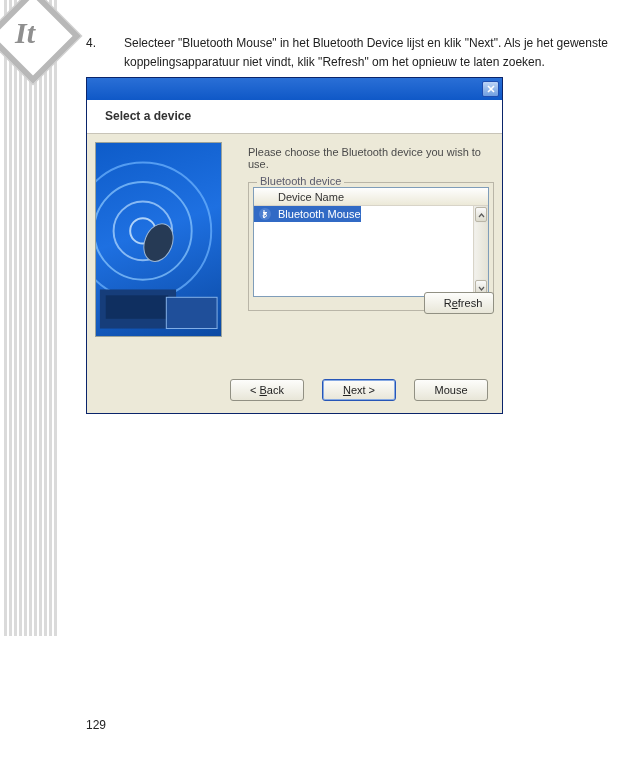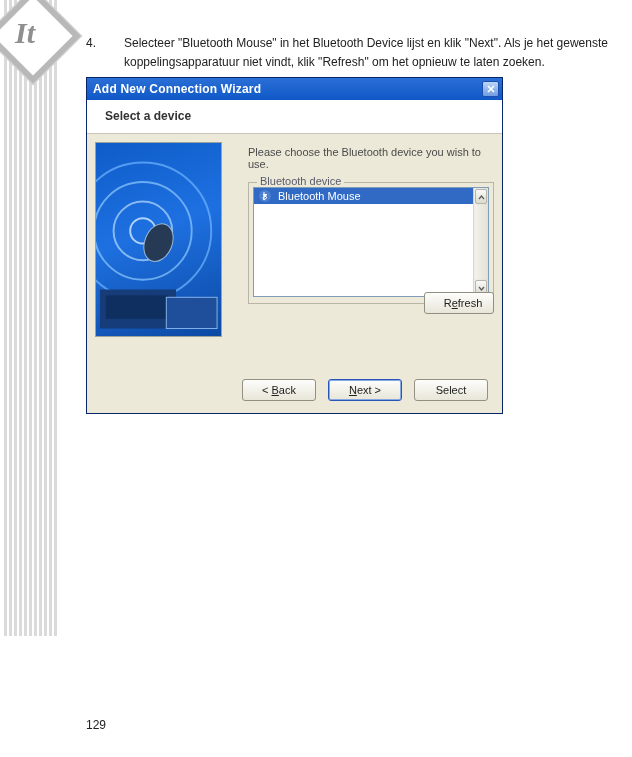--- a/index.html
+++ b/index.html
@@ -27,39 +27,39 @@
 
   .subheader { height: 34px; background: #fff; border-bottom: 1px solid #c8c4b8; padding: 9px 0 16px 18px; font-weight: 700; font-size: 12px; color: #333; }
 
   .body { position: relative; height: 238px; display: flex; padding: 8px 8px 0 8px; gap: 24px; }
   .illustration { width: 128px; height: 195px; background: linear-gradient(160deg,#0e5cc9 0%, #1e70e1 45%, #0b49a3 100%); border: 1px solid #9aa29a; position: relative; overflow: hidden; }
   .illustration svg { position: absolute; inset: 0; }
 
   .rightpanel { flex: 1; position: relative; }
   .instruction { font-size: 11px; color: #4a4a4a; margin: 4px 0 12px 2px; }
 
-  .groupbox { position: relative; border: 1px solid #b9b5a7; padding: 4px 4px 6px 4px; width: 246px; margin-left: 2px; }
+  .groupbox { position: relative; border: 1px solid #b9b5a7; padding: 4px 4px 13px 4px; width: 246px; margin-left: 2px; }
   .group-legend { position: absolute; top: -8px; left: 8px; background: #ece9d8; padding: 0 3px; color: #5a5a6b; font-size: 11px; }
   .listbox { width: 100%; height: 110px; border: 1px solid #7f9db9; background: #fff; display: flex; flex-direction: column; }
   .list-header { height: 18px; border-bottom: 1px solid #d8d4c8; display: flex; align-items: center; padding-left: 24px; font-size: 11px; color: #333; background: linear-gradient(#fefefe,#ece9d8); }
   .list-row { height: 16px; display: flex; align-items: center; gap: 6px; padding-left: 4px; background: #316ac5; color: #fff; font-size: 11px; }
   .list-row .dev-icon { width: 14px; height: 14px; }
   .list-spacer { flex: 1; }
   .list-scroll { width: 15px; display: flex; flex-direction: column; border-left: 1px solid #d8d4c8; background: linear-gradient(90deg, #efeeea, #e2e0d4); }
   .list-scroll .arrow { height: 15px; border: 1px solid #b9b5a7; background: linear-gradient(#fafafa,#dcdacd); border-radius: 2px; margin: 1px; display: flex; align-items: center; justify-content: center; }
   .list-scroll .arrow svg { width: 7px; height: 7px; }
   .list-main { flex: 1; display: flex; }
-  .list-col { flex: 1; display: flex; flex-direction: column; }
+  .list-col { flex: 1; display: flex; flex-direction: row; }
   .list-scroll-track { flex: 1; margin: 0 1px; background: linear-gradient(90deg,#f2f1eb,#e5e3d7); }
 
   .btn { display: inline-flex; align-items: center; justify-content: center; border: 1px solid #919083; background: linear-gradient(#fdfdfb,#e8e6d8); border-radius: 3px; font: 11px Tahoma, Arial, sans-serif; color: #222; }
   .refresh-btn { position: absolute; right: 0; top: 150px; width: 70px; height: 22px; padding-left: 8px; }
   .refresh-btn span u { text-decoration: underline; }
 
-  .footer-btns { position: absolute; right: 14px; bottom: 12px; display: flex; gap: 12px; }
+  .footer-btns { position: absolute; right: 14px; bottom: 12px; display: flex; gap: 18px; }
   .footer-btns .btn { width: 74px; height: 22px; }
   .footer-btns .btn.default { border: 1px solid #2756b7; box-shadow: 0 0 0 1px #86a9e2 inset; }
 
   .page-number { position: absolute; left: 86px; top: 718px; font-size: 12px; }
 </style>
 </head>
 <body>
 
 <div class="page">
 
@@ -84,21 +84,20 @@
   </div>
 
   <div class="content">
     <div class="step">
       <div class="step-num">4.</div>
       <div class="step-text">Selecteer "Bluetooth Mouse" in het Bluetooth Device lijst en klik "Next".    Als je het gewenste koppelingsapparatuur niet vindt, klik "Refresh" om het opnieuw te laten zoeken.</div>
     </div>
 
     <div class="dialog">
       <div class="titlebar">
-        <span>Add New Connection Wizard</span>
         <div class="close">
           <span>
             <svg viewBox="0 0 8 8">
                 <path d="M1 1 L7 7 M7 1 L1 7" stroke="#fff" stroke-width="1.6"></path>
               </svg>
           </span>
         </div>
       </div>
 
       <div class="subheader">Select a device</div>
@@ -117,20 +116,21 @@
             <rect x="72" y="158" width="52" height="32" fill="#1f4f9a" stroke="#86b3ea"></rect>
           </svg>
         </div>
 
         <div class="rightpanel">
           <div class="instruction">Please choose the Bluetooth device you wish to use.</div>
 
           <div class="groupbox">
             <div class="group-legend">Bluetooth device</div>
             <div class="listbox">
+              <div class="list-header">Device Name</div>
               <div class="list-main">
                 <div class="list-col">
                   <div class="list-row">
                     <span class="dev-icon">
                       <svg viewBox="0 0 14 14">
                           <circle cx="7" cy="7" r="6" fill="#4d7fd0"></circle>
                           <path d="M6 3 L6 11 L9 8.5 L5 5.5 L9 5.5 L5 8.5 L6 11" fill="none" stroke="#fff" stroke-width="1"></path>
                         </svg>
                     </span>
                     <span>Bluetooth Mouse</span>
@@ -161,21 +161,21 @@
       </div>
 
       <div class="footer-btns">
         <div class="btn">
           <span><span>&lt; </span><u>B</u><span>ack</span></span>
         </div>
         <div class="btn default">
           <span><u>N</u><span>ext &gt;</span></span>
         </div>
         <div class="btn">
-          <span>Select</span>
+          <span>Mouse</span>
         </div>
       </div>
 
     </div>
   </div>
 
   <div class="page-number">129</div>
 
 </div>
 

